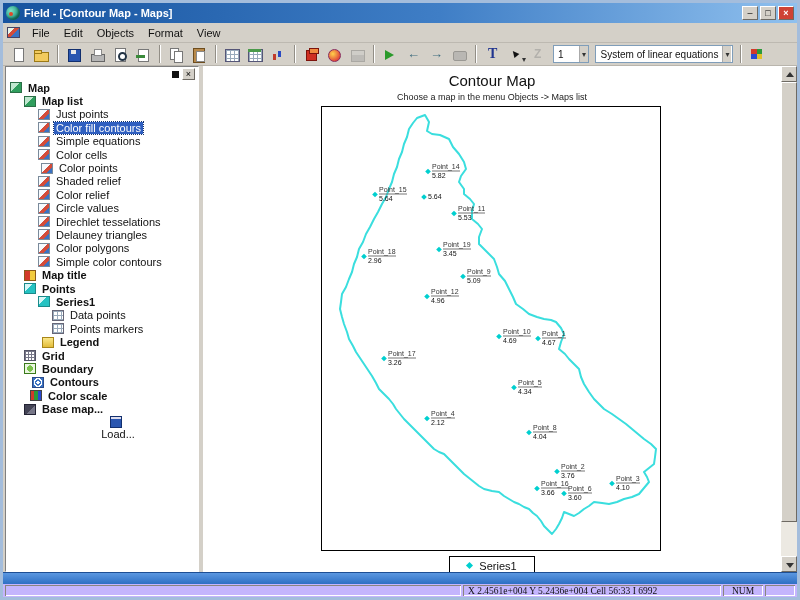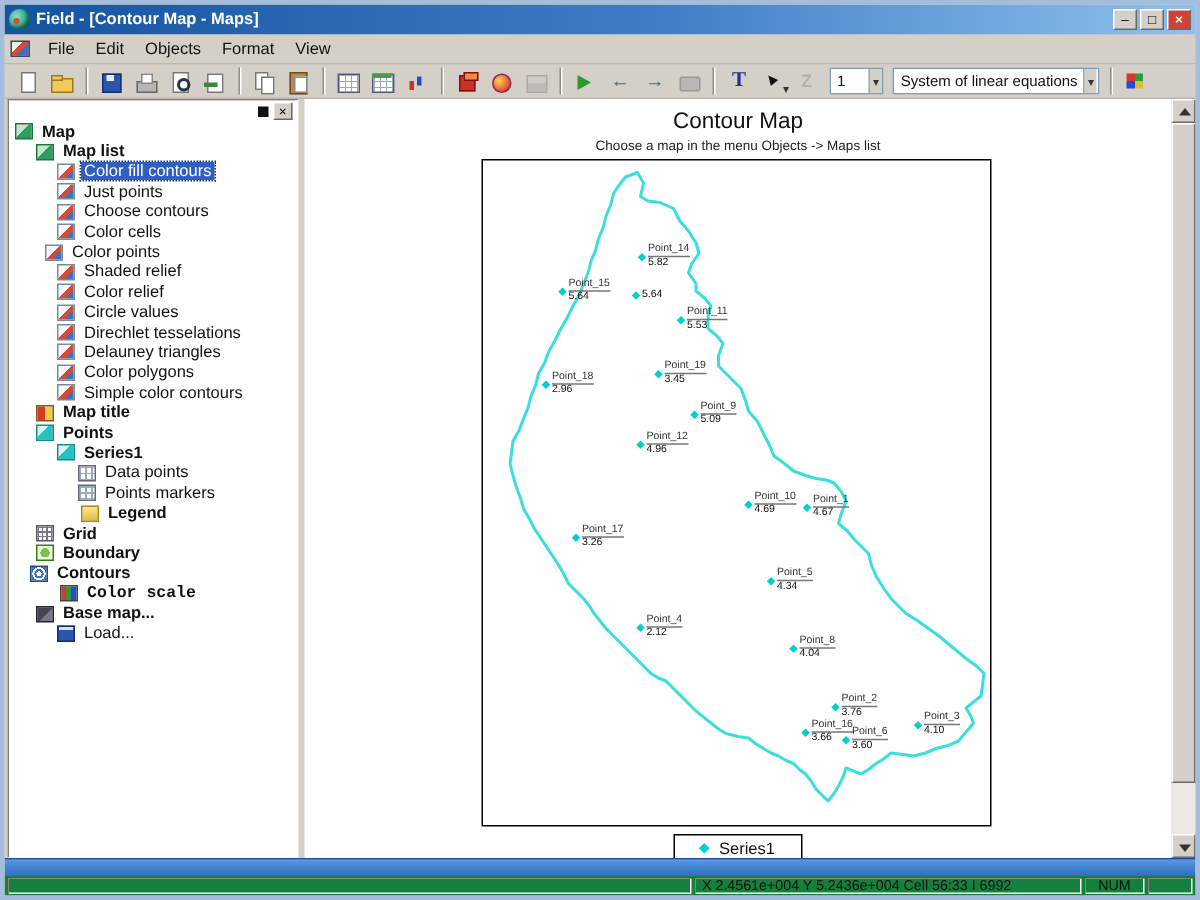--- a/index.html
+++ b/index.html
@@ -123,22 +123,22 @@
   .vscroll{position:absolute;right:0;top:0;width:16px;bottom:0;background:#ece9e2;}
   .vs-btn{position:absolute;left:0;width:16px;height:16px;background:#d4d0c8;border:1px solid;border-color:#fff #6e6a63 #6e6a63 #fff;}
   .vs-btn.up{top:0;} .vs-btn.down{bottom:0;}
   .vs-btn::after{content:"";position:absolute;left:4px;width:0;height:0;border-left:4px solid transparent;border-right:4px solid transparent;}
   .vs-btn.up::after{top:5px;border-bottom:5px solid #333;}
   .vs-btn.down::after{top:6px;border-top:5px solid #333;}
   .vs-thumb{position:absolute;left:0;top:16px;width:16px;height:440px;background:#d4d0c8;border:1px solid;border-color:#fff #6e6a63 #6e6a63 #fff;}
   
   .hscroll{position:absolute;left:0;right:0;bottom:13px;height:12px;
     background:linear-gradient(#5b97e0,#2e6fc4);border-top:1px solid #1d4e94;}
-  .statusbar{position:absolute;left:0;right:0;bottom:0;height:13px;background:#15803d;
-    display:flex;align-items:stretch;font-size:9.5px;color:#111;padding:1px 2px;gap:2px;}
+  .statusbar{position:absolute;left:0;right:0;bottom:0;height:13px;background:#c4b5fd;
+    display:flex;align-items:stretch;font-size:9.5px;color:#111;padding:1px 2px;gap:2px;font-family:Liberation Serif, serif;}
   .sb-panel{box-shadow:inset 1px 1px 0 #8a867e,inset -1px -1px 0 #fff;display:flex;align-items:center;padding:0 5px;white-space:nowrap;}
   .sb-a{flex:1;} .sb-b{width:258px;} .sb-c{width:40px;justify-content:center;} .sb-d{width:30px;}
 </style>
 </head>
 <body>
 
 <div class="screen">
 
   <div class="titlebar">
     <span class="app-icon"></span>
@@ -254,37 +254,37 @@
       </div>
       <div class="tree">
           <div class="trow bold" style="padding-left: 4px;">
             <span class="ti map-icon"></span>
             <span class="tlabel">Map</span>
           </div>
           <div class="trow bold" style="padding-left: 18px;">
             <span class="ti map-list-icon"></span>
             <span class="tlabel">Map list</span>
           </div>
+          <div class="trow" style="padding-left: 32px;">
+            <span class="ti map-layer-icon"></span>
+            <span class="tlabel">Just points</span>
+          </div>
           <div class="trow sel" style="padding-left: 32px;">
             <span class="ti map-layer-icon"></span>
             <span class="tlabel">Color fill contours</span>
           </div>
           <div class="trow" style="padding-left: 32px;">
             <span class="ti map-layer-icon"></span>
-            <span class="tlabel">Just points</span>
-          </div>
-          <div class="trow" style="padding-left: 32px;">
-            <span class="ti map-layer-icon"></span>
-            <span class="tlabel">Choose contours</span>
+            <span class="tlabel">Simple equations</span>
           </div>
           <div class="trow" style="padding-left: 32px;">
             <span class="ti map-layer-icon"></span>
             <span class="tlabel">Color cells</span>
           </div>
-          <div class="trow" style="padding-left: 24px;">
+          <div class="trow" style="padding-left: 35px;">
             <span class="ti map-layer-icon"></span>
             <span class="tlabel">Color points</span>
           </div>
           <div class="trow" style="padding-left: 32px;">
             <span class="ti map-layer-icon"></span>
             <span class="tlabel">Shaded relief</span>
           </div>
           <div class="trow" style="padding-left: 32px;">
             <span class="ti map-layer-icon"></span>
             <span class="tlabel">Color relief</span>
@@ -322,45 +322,45 @@
             <span class="tlabel">Series1</span>
           </div>
           <div class="trow" style="padding-left: 46px;">
             <span class="ti data-points-icon"></span>
             <span class="tlabel">Data points</span>
           </div>
           <div class="trow" style="padding-left: 46px;">
             <span class="ti points-markers-icon"></span>
             <span class="tlabel">Points markers</span>
           </div>
-          <div class="trow bold" style="padding-left: 48px;">
+          <div class="trow bold" style="padding-left: 36px;">
             <span class="ti legend-icon"></span>
             <span class="tlabel">Legend</span>
           </div>
           <div class="trow bold" style="padding-left: 18px;">
             <span class="ti grid-icon"></span>
             <span class="tlabel">Grid</span>
           </div>
           <div class="trow bold" style="padding-left: 18px;">
             <span class="ti boundary-icon"></span>
             <span class="tlabel">Boundary</span>
           </div>
-          <div class="trow bold" style="padding-left: 14px;">
+          <div class="trow bold" style="padding-left: 26px;">
             <span class="ti contours-icon"></span>
             <span class="tlabel">Contours</span>
           </div>
-          <div class="trow bold" style="padding-left: 34px; font-family: Liberation Mono, monospace;">
+          <div class="trow bold" style="padding-left: 24px;">
             <span class="ti color-scale-icon"></span>
             <span class="tlabel">Color scale</span>
           </div>
           <div class="trow bold" style="padding-left: 18px;">
             <span class="ti base-map-icon"></span>
             <span class="tlabel">Base map...</span>
           </div>
-          <div class="trow" style="padding-left: 32px;">
+          <div class="trow" style="padding-left: 32px; flex-direction: column;">
             <span class="ti load-icon"></span>
             <span class="tlabel">Load...</span>
           </div>
         </div>
     </div>
 
     <div class="splitter"></div>
 
     <div class="canvas">
       <div class="canvas-title">Contour Map</div>

